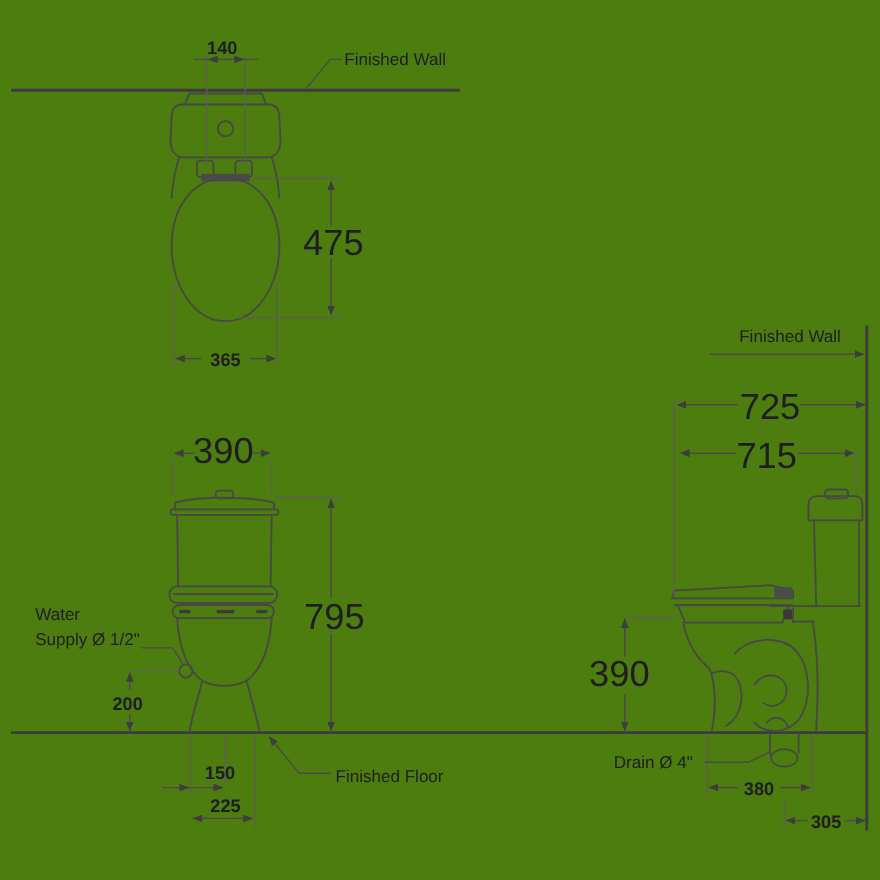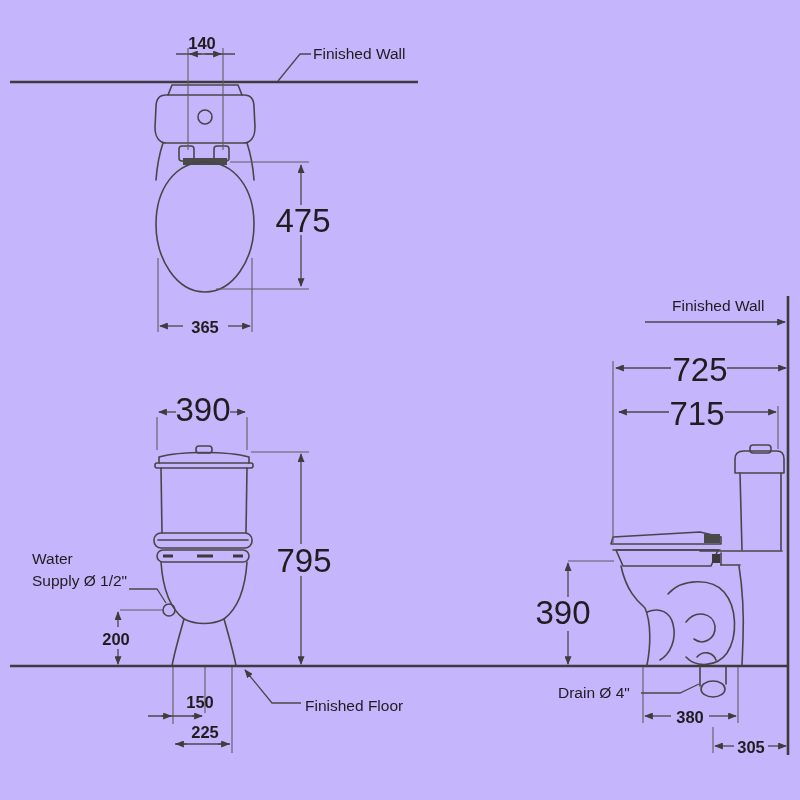--- a/index.html
+++ b/index.html
@@ -1,16 +1,16 @@
 <!DOCTYPE html>
 <html><head>
 <meta charset="utf-8">
 <style>
   html,body{margin:0;padding:0;background:#ffffff;}
-  .canvas{position:relative;width:800px;height:800px;background:#c4b5fd;overflow:hidden;}
+  .canvas{position:relative;width:800px;height:800px;background:#4d7c0f;overflow:hidden;}
   svg{display:block;}
   .hv{stroke:#3c3c3c;stroke-width:2.6;fill:none;}
   .ol{stroke:#474747;stroke-width:1.6;fill:none;stroke-linecap:round;stroke-linejoin:round;}
   .dl{stroke:#4a4a4a;stroke-width:1.3;fill:none;}
   .xl{stroke:#5e5e5e;stroke-width:1.1;fill:none;}
   text{fill:#1e1e1e;font-family:"Liberation Sans",sans-serif;}
   .big{font-size:33px;font-weight:400;}
   .sm{font-size:16.5px;font-weight:700;}
   .lbl{font-size:15.5px;font-weight:400;}
   .mid{text-anchor:middle;}

